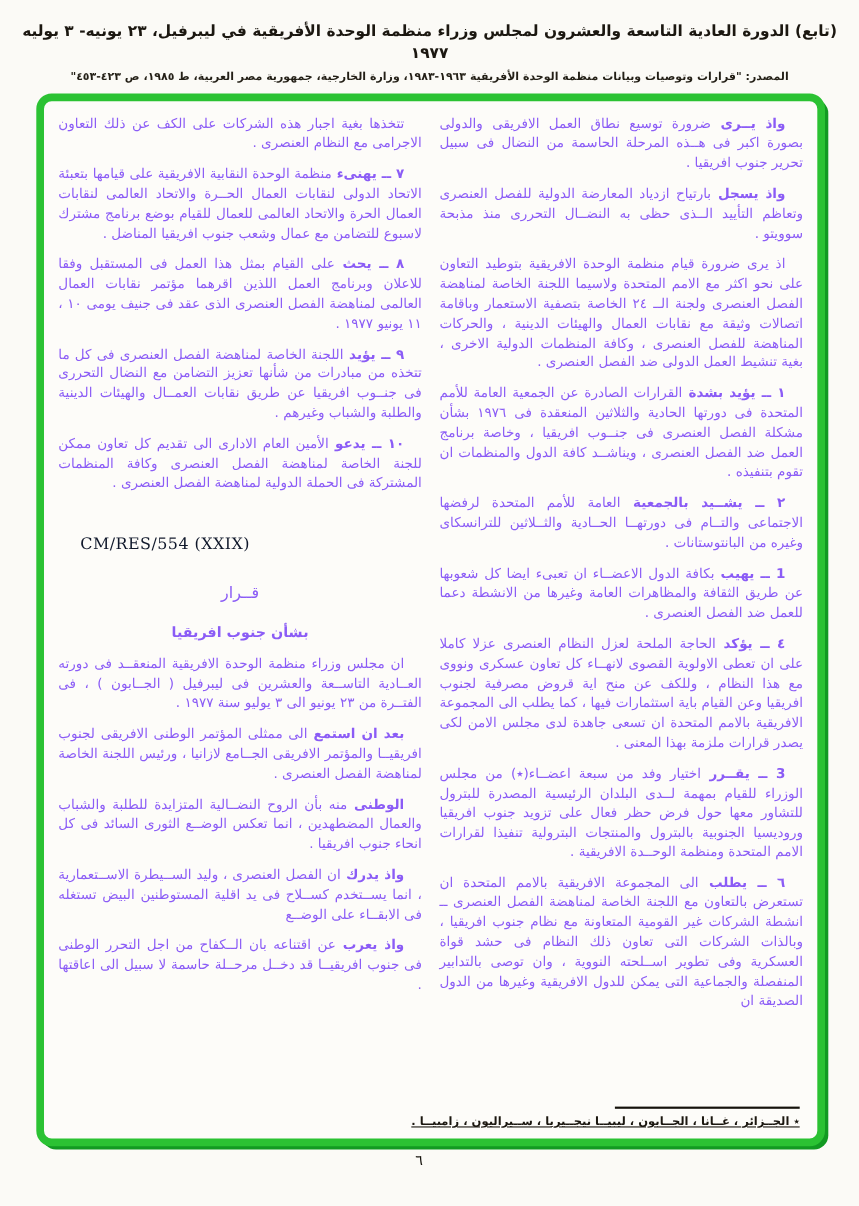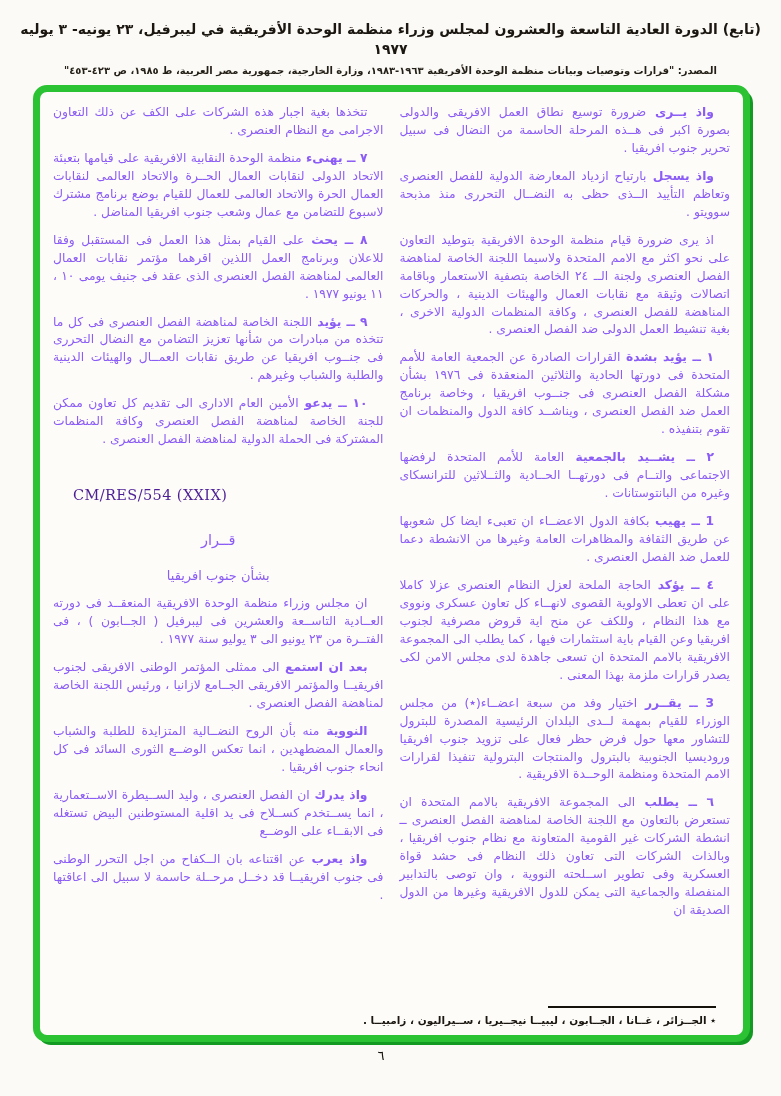--- a/index.html
+++ b/index.html
@@ -26,26 +26,26 @@
   .col{flex:1;min-width:0;}
   
   .para{
     font-size:12.3px;line-height:1.46;text-align:justify;
     margin:0 0 10px;text-indent:16px;color:#8b5cf6;
   }
   .para .lead{font-weight:bold;}
   .para.ref{
     direction:ltr;text-align:left;text-indent:0;
     font-family:"DejaVu Serif",serif;font-size:14.5px;letter-spacing:.4px;
-    margin:36px 0 4px;padding-left:20px;color:#4c1d95;
+    margin:36px 0 4px;padding-left:20px;color:#0f172a;
   }
   .para.title{text-align:center;font-weight:normal;font-size:14.5px;margin:24px 0 0;text-indent:0;}
-  .para.subtitle{text-align:center;font-weight:normal;font-size:13px;margin:15px 0 10px;text-indent:0;}
+  .para.subtitle{text-align:center;font-weight:bold;font-size:13px;margin:15px 0 10px;text-indent:0;}
   
-  .footnote{position:absolute;right:27px;bottom:7px;width:390px;direction:rtl;}
+  .footnote{position:absolute;right:16px;bottom:7px;width:390px;direction:rtl;text-decoration:underline;}
   .footnote-rule{width:168px;border-top:2px solid #15120c;margin:0 0 6px auto;}
   .footnote-text{font-size:10.5px;font-weight:bold;text-align:right;line-height:1.3;color:#1b1710;}
   
   .page-number{
     position:absolute;left:0;top:1048px;width:762px;text-align:center;
     font-size:13px;color:#16130d;
   }
 </style>
 </head>
 <body style="background: rgb(251, 250, 246); color: rgb(27, 23, 16);">
@@ -72,21 +72,21 @@
         <p class="para body">تتخذها بغية اجبار هذه الشركات على الكف عن ذلك التعاون الاجرامى مع النظام العنصرى .</p>
         <p class="para body"><span class="lead">٧ ــ يهنىء </span>منظمة الوحدة النقابية الافريقية على قيامها بتعبئة الاتحاد الدولى لنقابات العمال الحــرة والاتحاد العالمى لنقابات العمال الحرة والاتحاد العالمى للعمال للقيام بوضع برنامج مشترك لاسبوع للتضامن مع عمال وشعب جنوب افريقيا المناضل .</p>
         <p class="para body"><span class="lead">٨ ــ يحث </span>على القيام بمثل هذا العمل فى المستقبل وفقا للاعلان وبرنامج العمل اللذين اقرهما مؤتمر نقابات العمال العالمى لمناهضة الفصل العنصرى الذى عقد فى جنيف يومى ١٠ ، ١١ يونيو ١٩٧٧ .</p>
         <p class="para body"><span class="lead">٩ ــ يؤيد </span>اللجنة الخاصة لمناهضة الفصل العنصرى فى كل ما تتخذه من مبادرات من شأنها تعزيز التضامن مع النضال التحررى فى جنــوب افريقيا عن طريق نقابات العمــال والهيئات الدينية والطلبة والشباب وغيرهم .</p>
         <p class="para body"><span class="lead">١٠ ــ يدعو </span>الأمين العام الادارى الى تقديم كل تعاون ممكن للجنة الخاصة لمناهضة الفصل العنصرى وكافة المنظمات المشتركة فى الحملة الدولية لمناهضة الفصل العنصرى .</p>
         <p class="para ref">CM/RES/554 (XXIX)</p>
         <p class="para title">قــرار</p>
         <p class="para subtitle">بشأن جنوب افريقيا</p>
         <p class="para body">ان مجلس وزراء منظمة الوحدة الافريقية المنعقــد فى دورته العــادية التاســعة والعشرين فى ليبرفيل ( الجــابون ) ، فى الفتــرة من ٢٣ يونيو الى ٣ يوليو سنة ١٩٧٧ .</p>
         <p class="para body"><span class="lead">بعد ان استمع </span>الى ممثلى المؤتمر الوطنى الافريقى لجنوب افريقيــا والمؤتمر الافريقى الجــامع لازانيا ، ورئيس اللجنة الخاصة لمناهضة الفصل العنصرى .</p>
-        <p class="para body"><span class="lead">النووية </span>منه بأن الروح النضــالية المتزايدة للطلبة والشباب والعمال المضطهدين ، انما تعكس الوضــع الثورى السائد فى كل انحاء جنوب افريقيا .</p>
+        <p class="para body"><span class="lead">الوطنى </span>منه بأن الروح النضــالية المتزايدة للطلبة والشباب والعمال المضطهدين ، انما تعكس الوضــع الثورى السائد فى كل انحاء جنوب افريقيا .</p>
         <p class="para body"><span class="lead">واذ يدرك </span>ان الفصل العنصرى ، وليد الســيطرة الاســتعمارية ، انما يســتخدم كســلاح فى يد اقلية المستوطنين البيض تستغله فى الابقــاء على الوضــع</p>
         <p class="para body"><span class="lead">واذ يعرب </span>عن اقتناعه بان الــكفاح من اجل التحرر الوطنى فى جنوب افريقيــا قد دخــل مرحــلة حاسمة لا سبيل الى اعاقتها .</p>
       </div>
   </div>
   <div class="footnote">
     <div class="footnote-rule"></div>
     <div class="footnote-text">٭ الجــزائر ، غــانا ، الجــابون ، ليبيــا نيجــيريا ، ســيراليون ، زامبيــا .</div>
   </div>
 </div>
 

